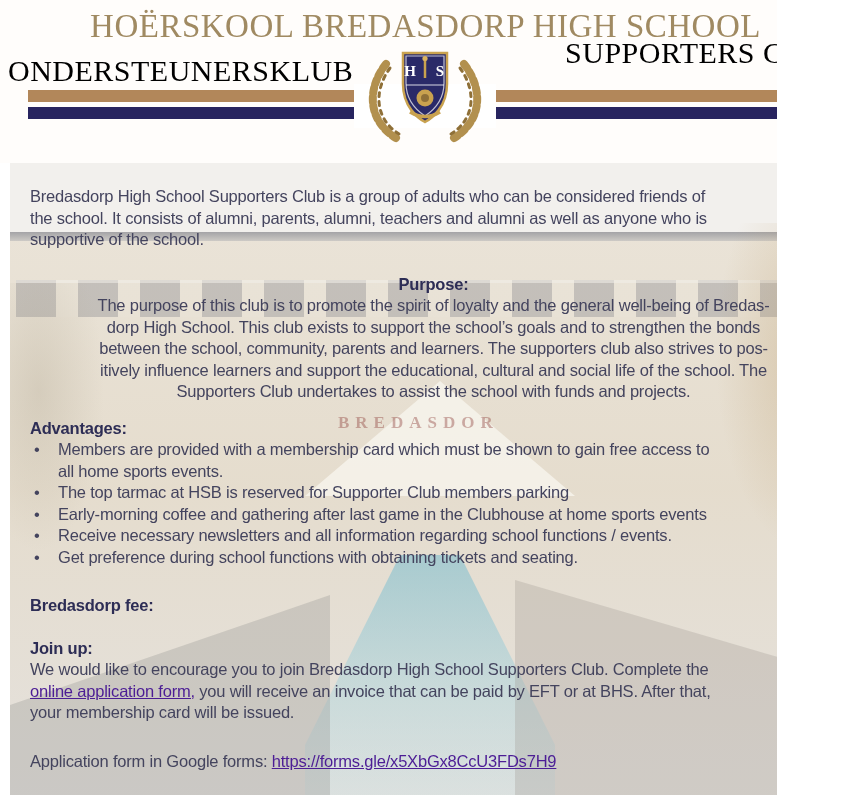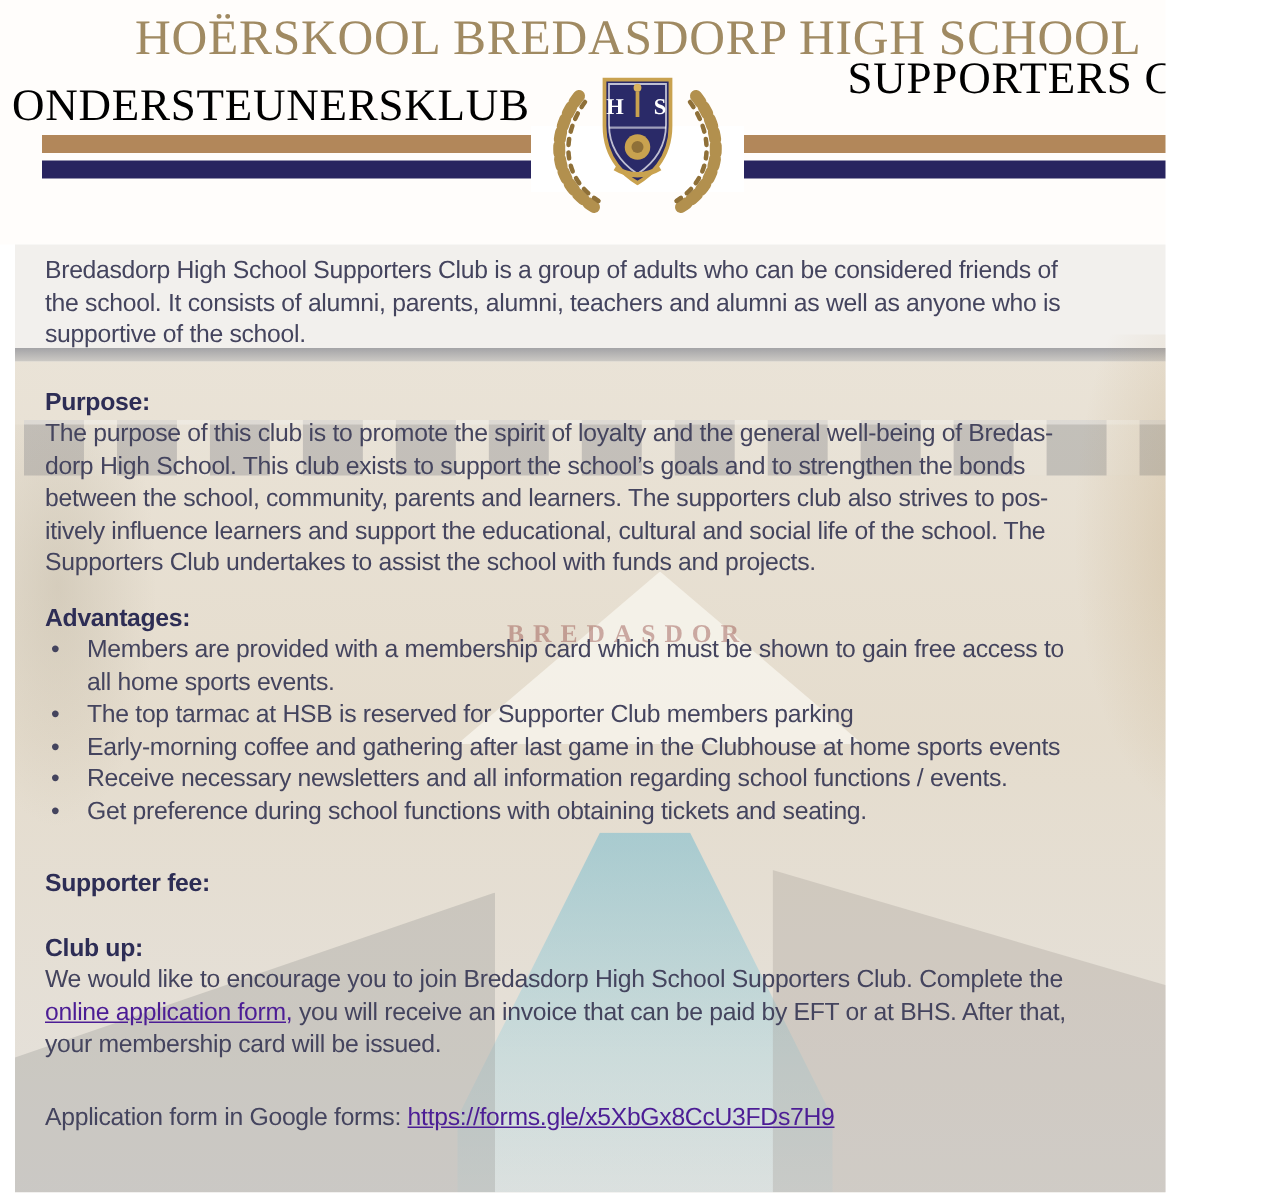--- a/index.html
+++ b/index.html
@@ -39,26 +39,26 @@
         background:linear-gradient(180deg,rgba(108,184,206,.5),rgba(150,210,225,.32) 60%,rgba(185,222,232,.22));}
   .ph-paving-left{bottom:0;left:0;width:320px;height:200px;background:rgba(150,148,145,.32);
         clip-path:polygon(100% 0,100% 100%,0 100%,0 55%);}
   .ph-paving-right{bottom:0;right:0;width:330px;height:215px;background:rgba(158,152,146,.3);
         clip-path:polygon(0 0,100% 45%,100% 100%,0 100%);}
   .ph-tree-right{top:60px;right:0;width:130px;height:330px;
         background:radial-gradient(ellipse at 70% 40%,rgba(185,152,100,.35),transparent 70%);}
   .ph-tree-left{top:120px;left:0;width:95px;height:270px;
         background:radial-gradient(ellipse at 30% 40%,rgba(172,162,140,.3),transparent 70%);}
 
-  .text-col{position:relative;z-index:2;padding:7px 8px 0 20px;}
+  .text-col{position:relative;z-index:2;padding:7px 8px 0 20px;margin-top:16px;}
   .para,.heading,.bullet-text,.dot,.footer-line{
         font-size:16.5px;line-height:21.5px;letter-spacing:-.2px;color:#44445e;}
   .para{white-space:pre-line;margin:0;}
   .heading{font-weight:bold;color:#2d2d55;margin:0;}
-  .sec-purpose{margin-top:23px;}
+  .sec-purpose{margin-top:23px;text-align:center;}
   .sec-advantages{margin-top:15px;}
   .sec-fee{margin-top:27px;}
   .sec-join{margin-top:21px;}
   .blist{margin:0;padding:0;list-style:none;}
   .bullet-row{display:flex;align-items:flex-start;padding-left:4px;}
   .dot{width:10px;margin-right:14px;flex:none;color:#44445e;}
   .bullet-text{white-space:pre-line;flex:1;}
   a.link{color:#4c1d95;text-decoration:underline;cursor:pointer;}
   .footer-line{margin-top:27px;white-space:pre-line;}
 </style>
@@ -155,25 +155,25 @@
             <span class="bullet-text">Receive necessary newsletters and all information regarding school functions / events.</span>
           </li>
           <li class="bullet-row">
             <span class="dot">•</span>
             <span class="bullet-text">Get preference during school functions with obtaining tickets and seating.</span>
           </li>
         </ul>
       </div>
 
       <div class="sec-fee">
-        <p class="heading">Supporter fee:</p>
+        <p class="heading">Bredasdorp fee:</p>
       </div>
 
       <div class="sec-join">
-        <p class="heading">Club up:</p>
+        <p class="heading">Join up:</p>
         <p class="para"><span>We would like to encourage you to join Bredasdorp High School Supporters Club. Complete the
 </span><a class="link" href="#">online application form,</a><span> you will receive an invoice that can be paid by EFT or at BHS. After that,
 your membership card will be issued.</span></p>
       </div>
 
       <p class="footer-line"><span>Application form in Google forms: </span><a class="link" href="#">https://forms.gle/x5XbGx8CcU3FDs7H9</a></p>
 
     </div>
   </div>
 </div>

